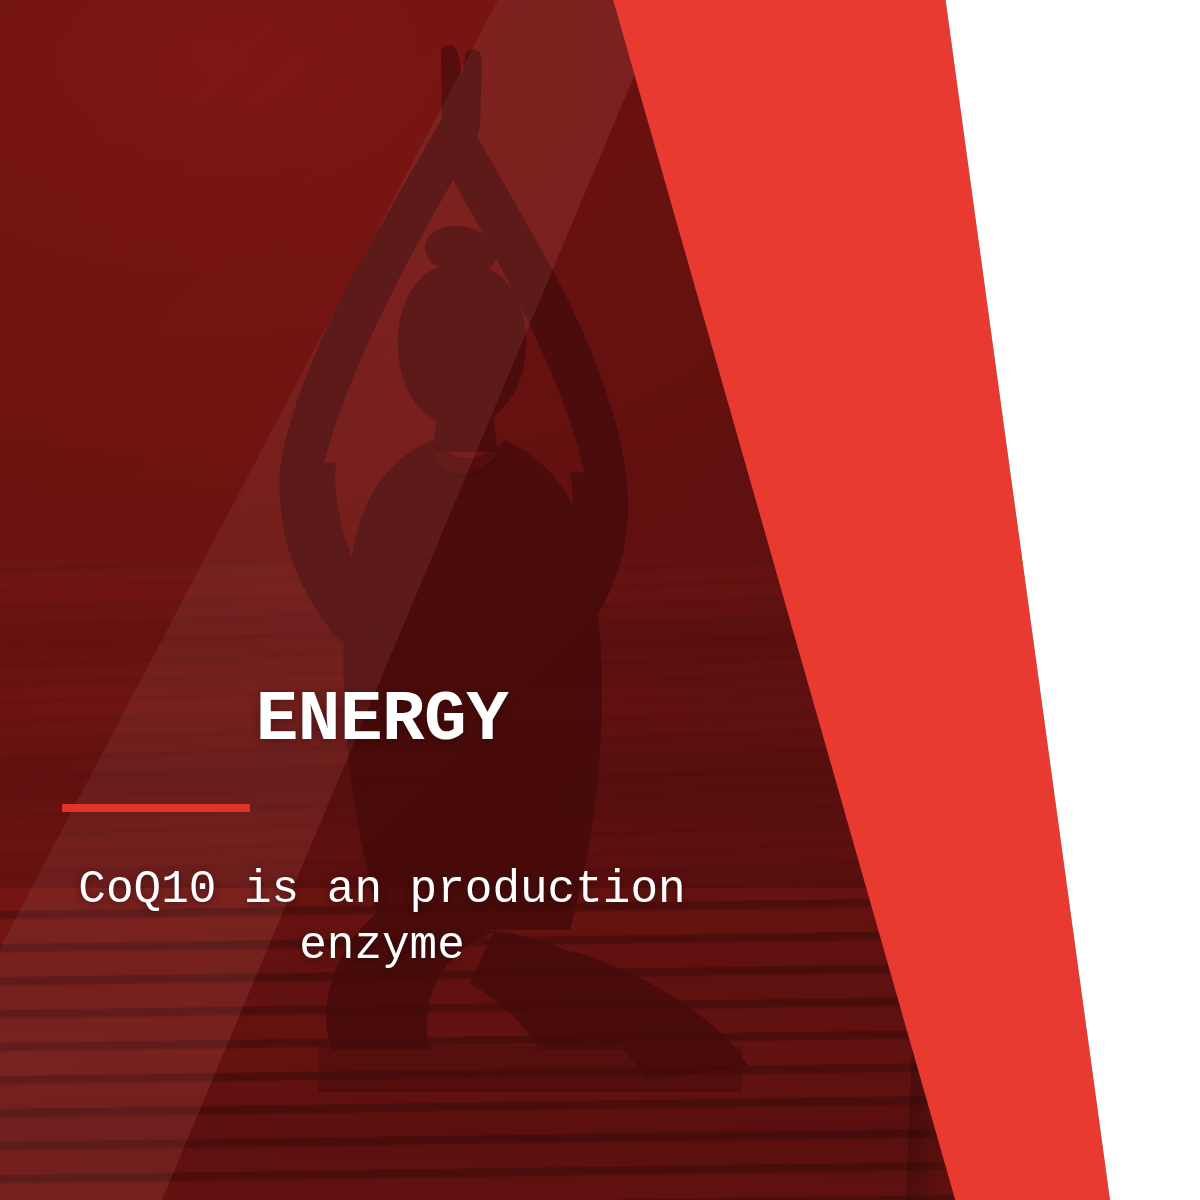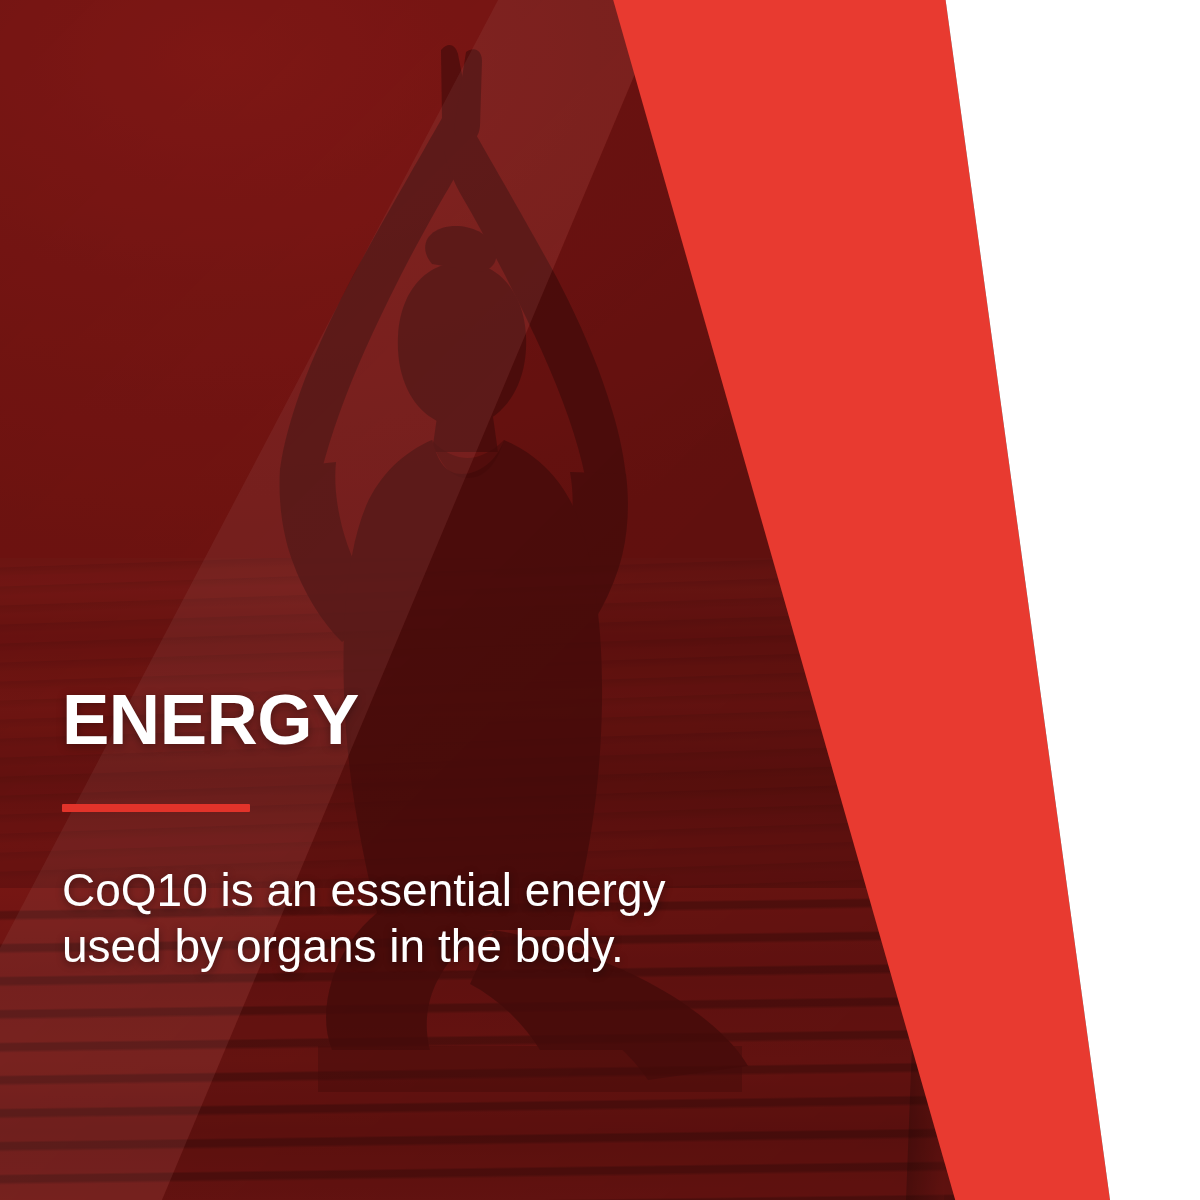--- a/index.html
+++ b/index.html
@@ -6,21 +6,22 @@
     margin: 0;
     padding: 0;
     background: #ffffff;
   }
   #stage {
     position: relative;
     width: 1200px;
     height: 1200px;
     overflow: hidden;
     background: #be185d;
-    font-family: Liberation Sans, sans-serif;
+    font-family: Liberation Mono, monospace;
+    text-align: center;
   }
 
   
   .photo-layer {
     position: absolute;
     inset: 0;
     overflow: hidden;
   }
 
   
@@ -269,19 +270,18 @@
 
   <div class="content">
 
     <h1 class="headline">
       <span class="line">ENERGY</span>
     </h1>
 
     <div class="accent-rule" style="background: rgb(226, 51, 42);"></div>
 
     <p class="body-copy">
-      <span class="line">CoQ10 is an essential energy</span>
-      <span class="line">used by organs in the body.</span>
+      <span class="line">CoQ10 is an production enzyme</span>
     </p>
 
   </div>
 
 </div>
 
 </body></html>

